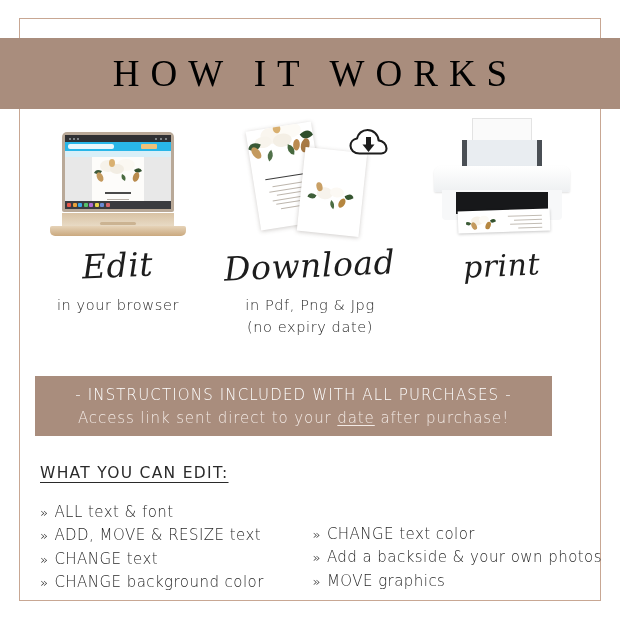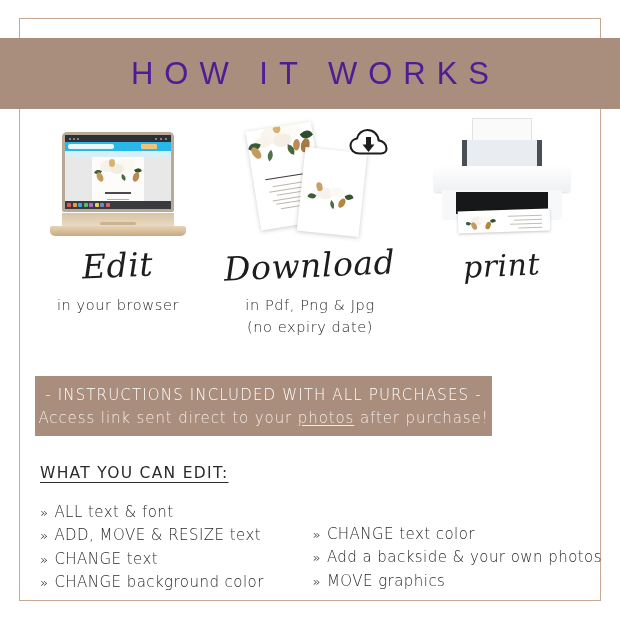--- a/index.html
+++ b/index.html
@@ -34,26 +34,26 @@
     left: 0;
     top: 38px;
     width: 620px;
     height: 71px;
     background: #a98d7d;
     display: flex;
     align-items: center;
     justify-content: center;
   }
   .header-title {
-    color: #4c1d95;
-    font-size: 31px;
+    color: #000000;
+    font-size: 37px;
     letter-spacing: 11px;
     font-weight: 300;
     text-indent: 11px;
-    font-family: Liberation Sans, sans-serif;
+    font-family: Liberation Serif, serif;
     font-stretch: condensed;
     white-space: nowrap;
   }
 
   
   .steps {
     position: absolute;
     left: 22px;
     top: 118px;
     width: 576px;
@@ -226,21 +226,21 @@
   .out-paper span {
     display: block; position: absolute; right: 8px; height: 1px;
     background: #c2bcb4;
   }
 
   
   .banner {
     position: absolute;
     left: 35px;
     top: 376px;
-    width: 457px;
+    width: 517px;
     height: 60px;
     background: #a98d7d;
     display: flex;
     flex-direction: column;
     align-items: center;
     justify-content: center;
     gap: 5px;
   }
   .banner-line1 {
     color: #ffffff;
@@ -448,21 +448,21 @@
         </div>
       </div>
     </div>
     <div class="step-script small">print</div>
   </div>
 
 </div>
 
 <div class="banner">
   <div class="banner-line1">- INSTRUCTIONS INCLUDED WITH ALL PURCHASES -</div>
-  <div class="banner-line2"><span>Access link sent direct to your </span><u>photos</u><span> after purchase!</span></div>
+  <div class="banner-line2"><span>Access link sent direct to your </span><u>date</u><span> after purchase!</span></div>
 </div>
 
 <div class="edit-section">
   <div class="edit-heading">WHAT YOU CAN EDIT:</div>
   <div class="edit-cols">
     <div class="edit-col left">
       <div class="edit-item">
           <span class="bullet">»</span>
           <span>ALL text &amp; font</span>
         </div>

